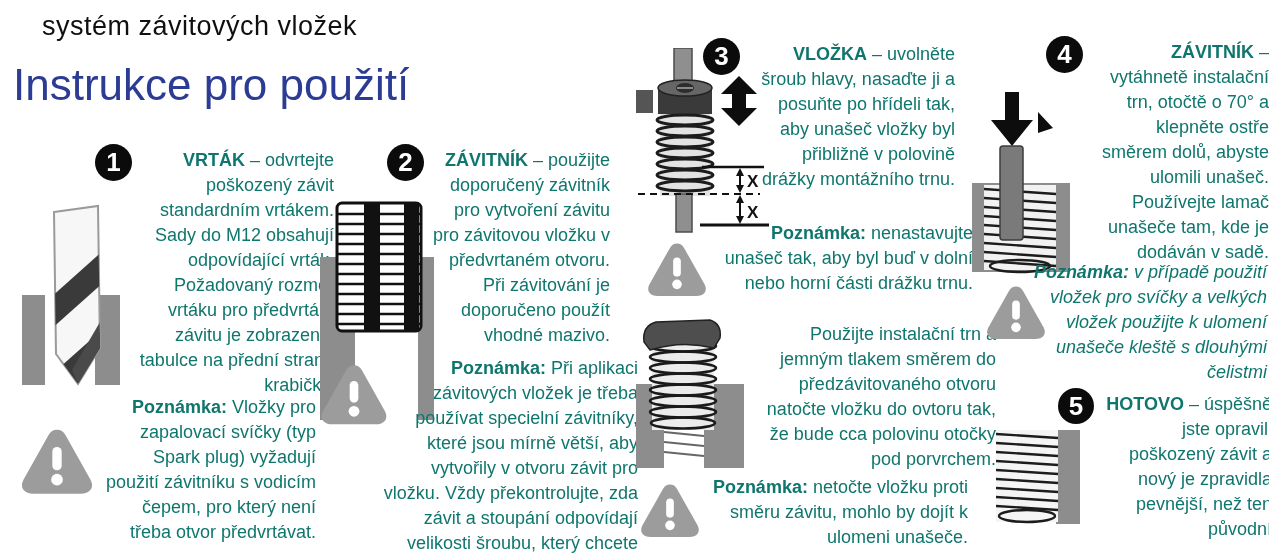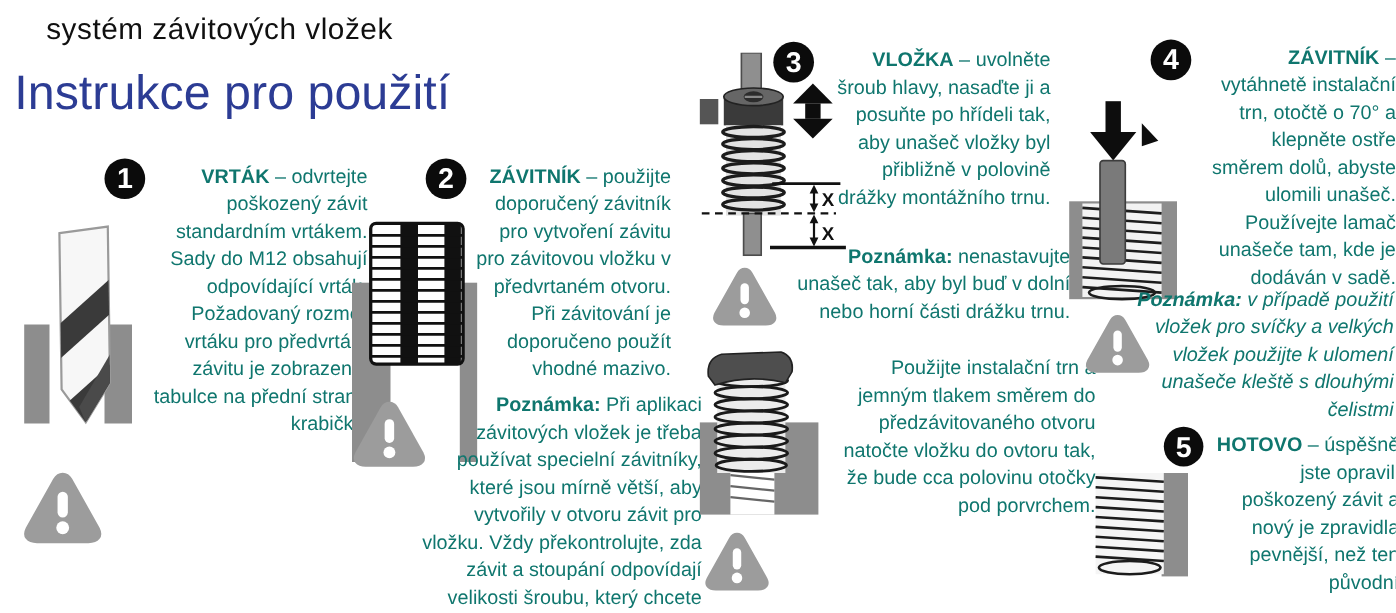--- a/index.html
+++ b/index.html
@@ -49,20 +49,23 @@
       <polygon points="34,176 92,124 92,156 34,208" fill="#3a3a3a"></polygon>
       <polygon points="64,182 86,146 86,120 58,168" fill="#4a4a4a"></polygon>
     </g>
   </svg>
 
   <svg class="abs" style="left:18px;top:424px;" width="78" height="74" viewBox="0 0 100 92">
     <path d="M50,6 Q57,6 61,13 L93,70 Q97,78 93,83 Q89,88 80,88 L20,88 Q11,88 7,83 Q3,78 7,70 L39,13 Q43,6 50,6 Z" fill="#9c9c9c"></path>
     <rect x="44" y="28" width="12" height="30" rx="6" fill="#fff"></rect>
     <circle cx="50" cy="70" r="7.5" fill="#fff"></circle>
   </svg>
+  <div class="abs body-text" style="left:96px;top:395px;width:220px;">
+    <span class="b">Poznámka:</span><span> Vložky pro zapalovací svíčky (typ Spark plug) vyžadují použití závitníku s vodicím čepem, pro který není třeba otvor předvrtávat.</span>
+  </div>
 
   <div class="abs badge" style="left:387px;top:144px;">
     <span>2</span>
   </div>
   <div class="abs body-text" style="left:425px;top:148px;width:185px;">
     <span class="b">ZÁVITNÍK</span><span> – použijte doporučený závitník pro vytvoření závitu pro závitovou vložku v předvrtaném otvoru. Při závitování je doporučeno použít vhodné mazivo.</span>
   </div>
 
   <svg class="abs" style="left:318px;top:198px;" width="116" height="228" viewBox="0 0 116 228">
     <rect x="2" y="59" width="35" height="163" fill="#8d8d8d"></rect>
@@ -183,20 +186,23 @@
   </svg>
   <div class="abs body-text" style="left:746px;top:322px;width:250px;">
     <span>Použijte instalační trn a jemným tlakem směrem do předzávitovaného otvoru natočte vložku do ovtoru tak, že bude cca polovinu otočky pod porvrchem.</span>
   </div>
 
   <svg class="abs" style="left:638px;top:478px;" width="64" height="64" viewBox="0 0 100 92">
     <path d="M50,6 Q57,6 61,13 L93,70 Q97,78 93,83 Q89,88 80,88 L20,88 Q11,88 7,83 Q3,78 7,70 L39,13 Q43,6 50,6 Z" fill="#9c9c9c"></path>
     <rect x="44" y="28" width="12" height="30" rx="6" fill="#fff"></rect>
     <circle cx="50" cy="70" r="7.5" fill="#fff"></circle>
   </svg>
+  <div class="abs body-text" style="left:708px;top:475px;width:260px;">
+    <span class="b">Poznámka:</span><span> netočte vložku proti směru závitu, mohlo by dojít k ulomeni unašeče.</span>
+  </div>
 
   <div class="abs badge" style="left:1046px;top:36px;">
     <span>4</span>
   </div>
   <div class="abs body-text" style="left:1090px;top:40px;width:179px;">
     <span class="b">ZÁVITNÍK</span><span> – vytáhnetě instalační trn, otočtě o 70° a klepněte ostře směrem dolů, abyste ulomili unašeč. Používejte lamač unašeče tam, kde je dodáván v sadě.</span>
   </div>
 
   <svg class="abs" style="left:962px;top:88px;" width="114" height="188" viewBox="0 0 114 188">
     <g fill="#0d0d0d">

